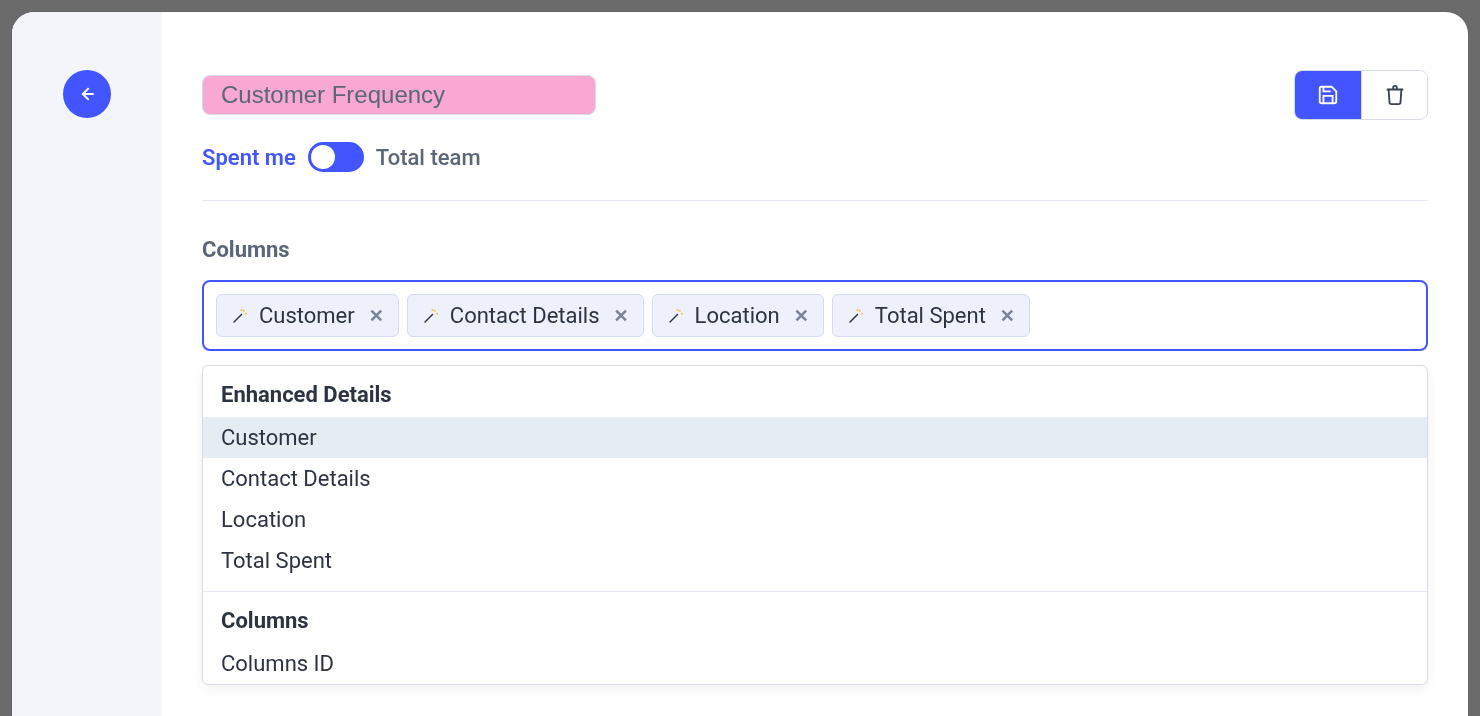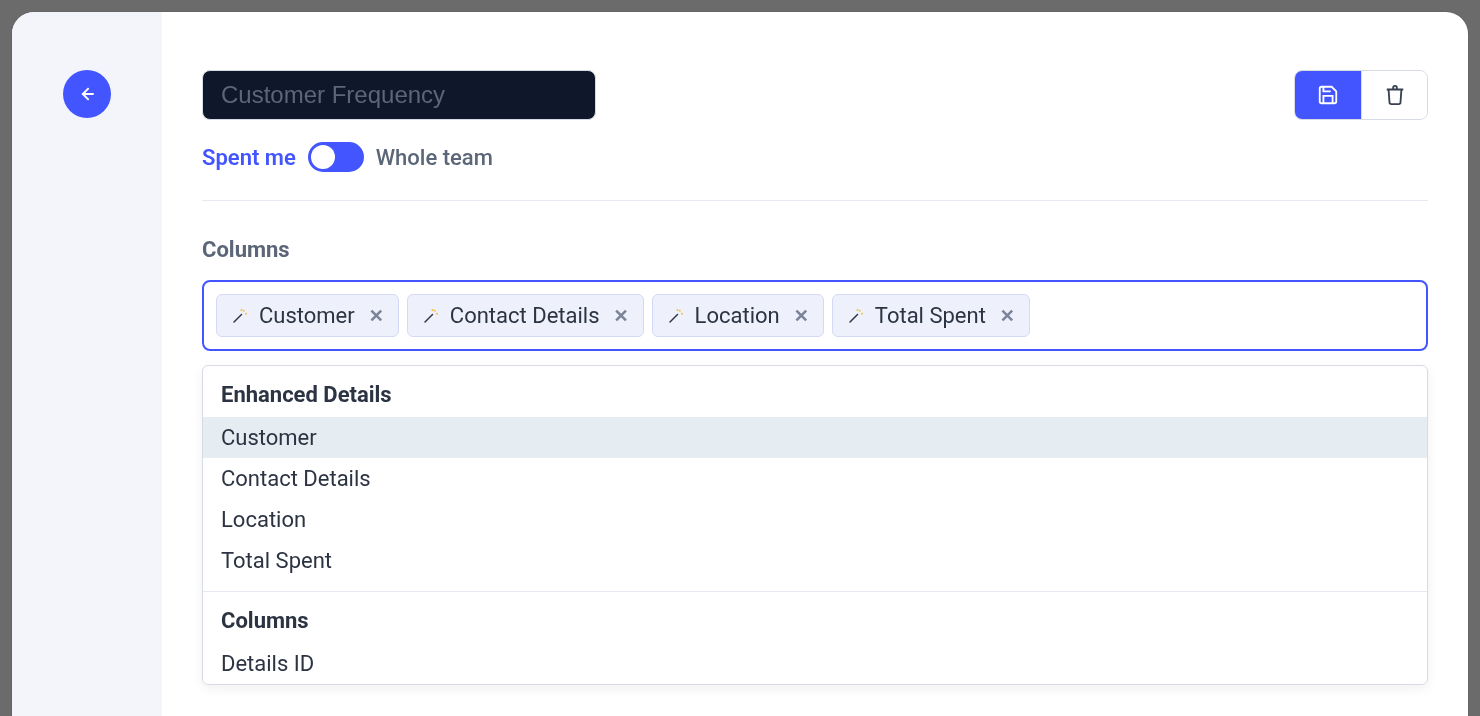--- a/index.html
+++ b/index.html
@@ -45,27 +45,27 @@
     position: relative;
   }
 
   .header-row {
     display: flex;
     align-items: center;
     justify-content: space-between;
   }
   .title-input {
     width: 394px;
-    height: 50px;
+    height: 40px;
     border: 1px solid #d7dbe3;
     border-radius: 8px;
     font-size: 24px;
     color: #5b6678;
     padding: 0 18px;
-    background: #0f172a;
+    background: #f9a8d4;
   }
 
   .action-buttons {
     display: flex;
     align-items: center;
     border-radius: 8px;
     overflow: hidden;
     border: 1px solid #d7dbe3;
     height: 50px;
   }
@@ -237,21 +237,21 @@
             </svg>
           </div>
         </div>
       </div>
 
       <div class="visibility-row">
         <span class="vis-label-left">Spent me</span>
         <div class="toggle">
           <div class="knob"></div>
         </div>
-        <span class="vis-label-right">Whole team</span>
+        <span class="vis-label-right">Total team</span>
       </div>
 
       <div class="section-label">Columns</div>
 
       <div class="columns-input" id="chips-container">
 
       <div class="chip">
             <span class="wand-icon">
               <svg viewBox="0 0 24 24" class="wand-svg" width="18" height="18">
                 <line x1="4" y1="20" x2="14" y2="10" stroke="#2c3342" stroke-width="2" stroke-linecap="round"></line>
@@ -303,18 +303,18 @@
 
       <div class="dropdown" id="dropdown-container">
 
       <div class="group-header">Enhanced Details</div>
           <div class="option highlighted">Customer</div>
           <div class="option">Contact Details</div>
           <div class="option">Location</div>
           <div class="option">Total Spent</div>
           <div class="group-sep"></div>
           <div class="group-header">Columns</div>
-          <div class="option">Details ID</div>
+          <div class="option">Columns ID</div>
         </div>
 
     </div>
   </div>
 </div>
 
 </body></html>

